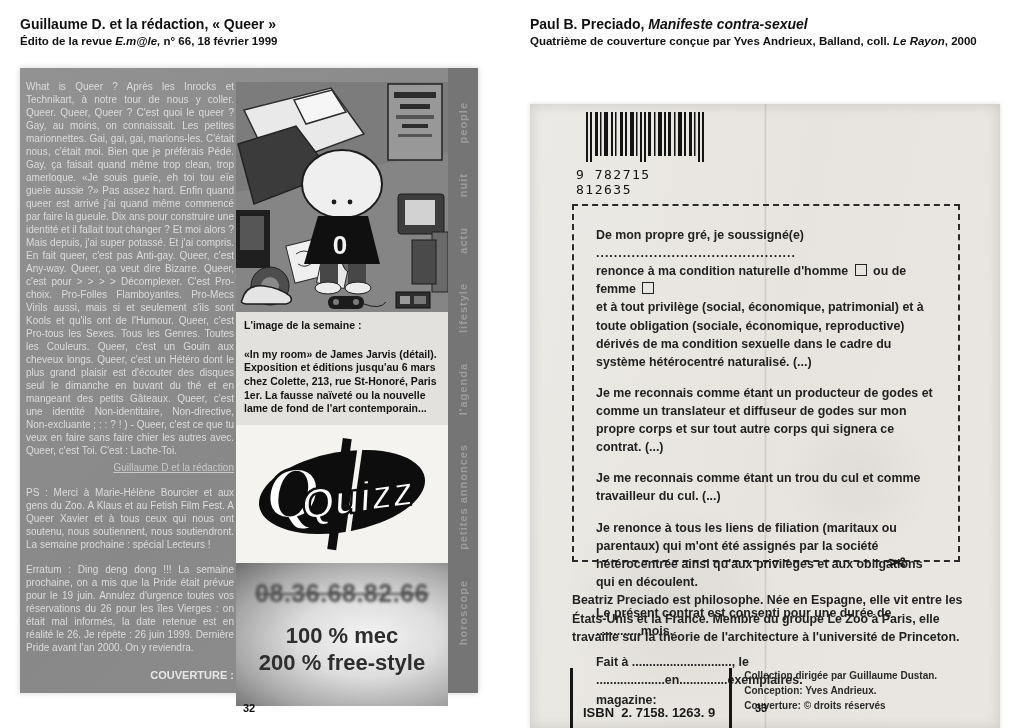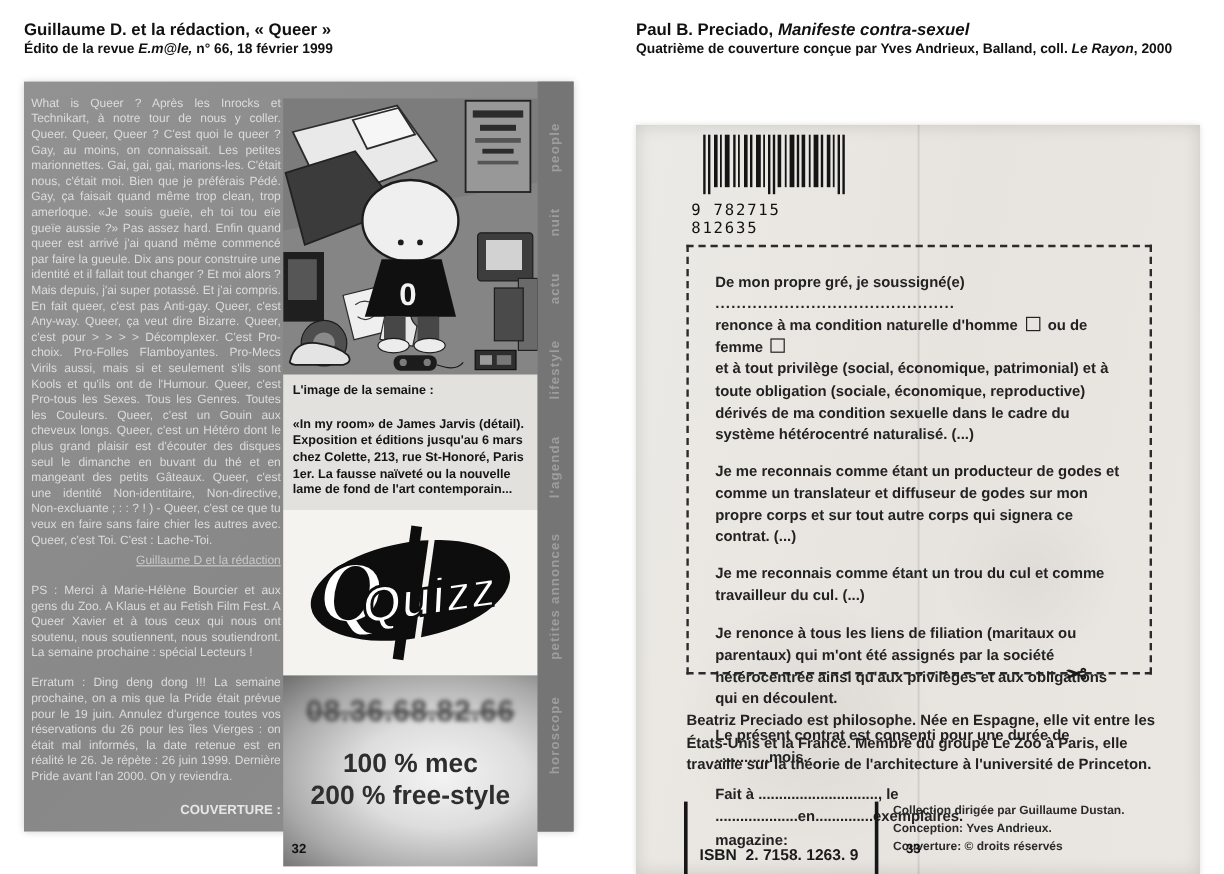--- a/index.html
+++ b/index.html
@@ -23,21 +23,21 @@
   .couv { position:absolute; left:6px; bottom:8px; width:208px; text-align:right;
           color:#d6d6d6; font-size:10px; line-height:1.32; }
   .couv .couvHead { font-weight:bold; color:#e6e6e6; font-size:11px; margin-bottom:2px;margin-left:36px; }
 
   #midCol { position:absolute; left:216px; top:14px; width:212px; }
   #cartoon { display:block; background:#868686; }
   #caption { background:#e2e1de; color:#141414; font-weight:bold; font-size:10.5px;
              line-height:1.3; padding:7px 8px 9px; }
   #caption .capHead { margin-bottom:15px; }
   #logoBox { background:#f4f3f0; height:138px; display:flex; align-items:center; justify-content:center; }
-  #phoneBlock { height:159px; text-align:center;
+  #phoneBlock { height:143px; text-align:center;
      background:radial-gradient(ellipse at 62% 52%, #f4f4f4 0%, #dddddd 38%, #a8a8a8 72%, #6e6e6e 100%); }
   #phoneNumber { padding-top:16px; font-size:25px; font-weight:bold; color:#4d4d4d;
      letter-spacing:.5px; filter:blur(1.6px); text-decoration:line-through; text-decoration-thickness:2px; }
   .freestyle { font-size:22px; font-weight:bold; color:#2e2e2e; line-height:1.25; filter:blur(.4px); }
   #fs1 { margin-top:14px; }
 
   #sideBar { position:absolute; right:0; top:0; width:30px; height:625px; background:#757575;
              display:flex; flex-direction:column; align-items:center;
              justify-content:space-between; padding:34px 0 48px; }
   .sideItem { writing-mode:vertical-rl; transform:rotate(180deg); color:#9d9d9d;

